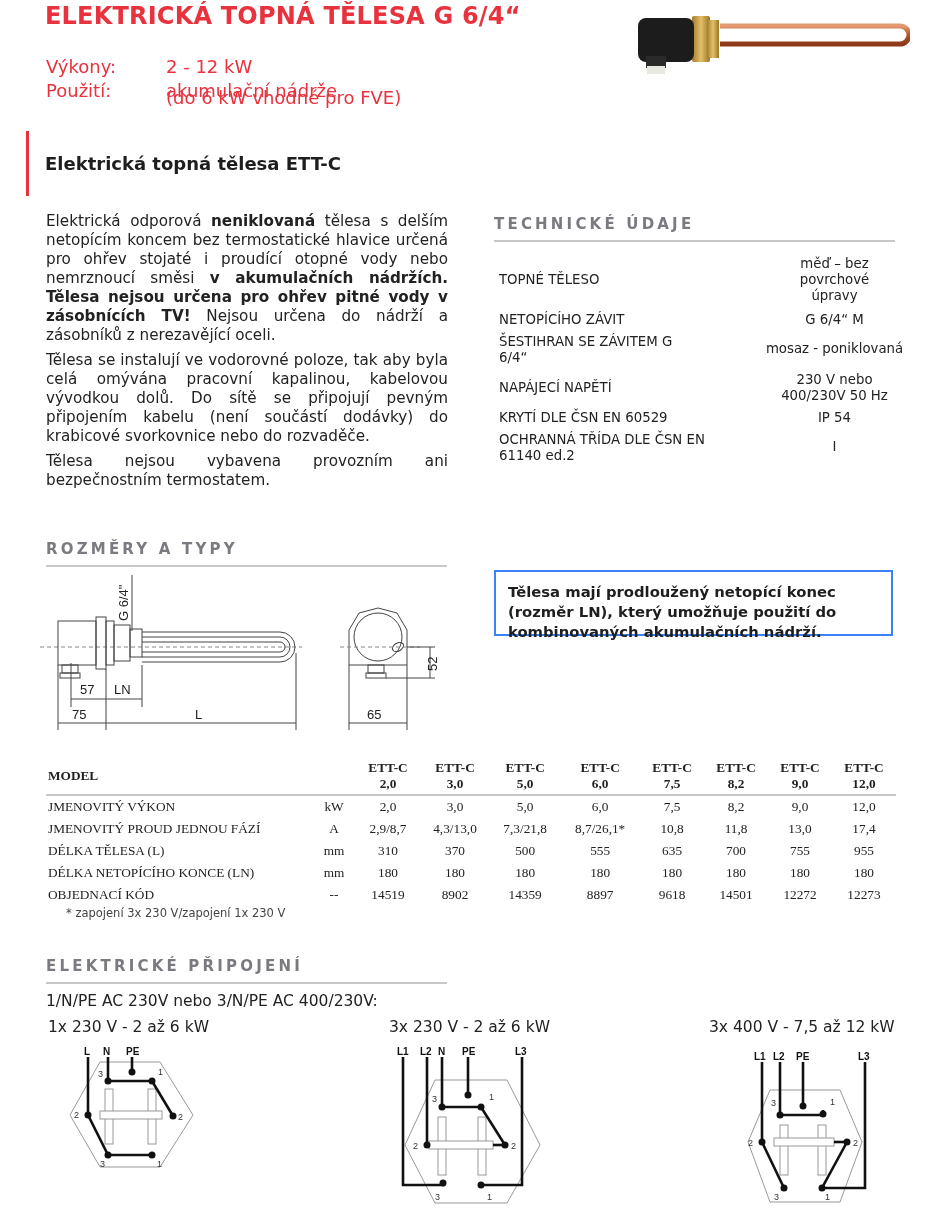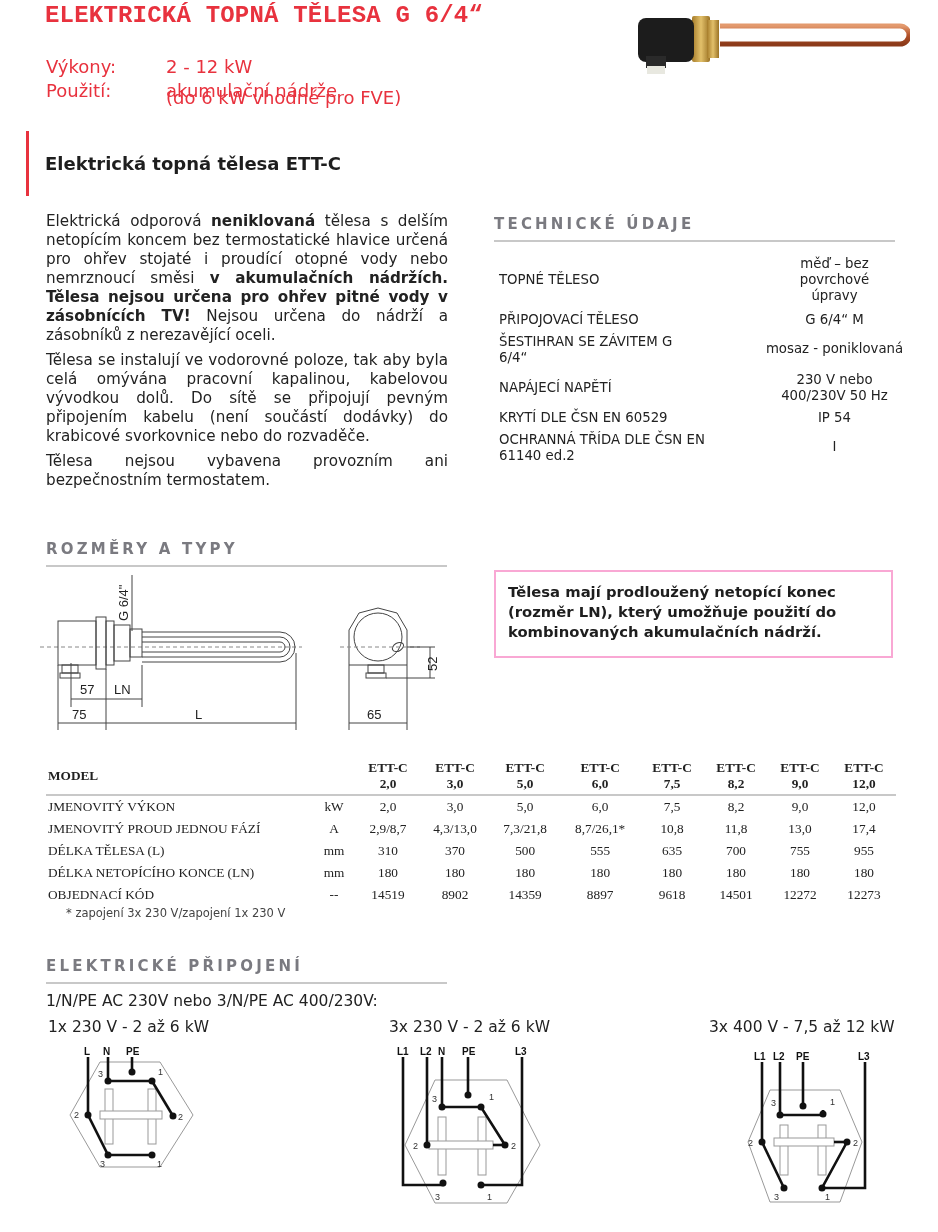--- a/index.html
+++ b/index.html
@@ -6,21 +6,21 @@
   body {
     width: 938px; height: 1232px; position: relative; overflow: hidden;
     font-family: "DejaVu Sans", "Liberation Sans", sans-serif;
     color: #1e1e1e;
   }
   .abs { position: absolute; }
 
   
   .main-title {
     left: 45px; top: 2px; font-size: 24px; font-weight: bold; color: #e8323e;
-    letter-spacing: 0.2px; white-space: nowrap; font-family: Liberation Mono, monospace;
+    letter-spacing: 0.2px; white-space: nowrap;
   }
   .spec-label, .spec-value {
     font-size: 18px; color: #e8323e; white-space: nowrap; line-height: 22px; margin-top: 19px;
   }
   .spec-label { left: 46px; }
   .spec-value { left: 166px; }
 
   
   .red-bar { left: 26px; top: 131px; width: 3px; height: 65px; background: #e8323e; }
   .section-title {
@@ -42,21 +42,21 @@
   .rule { height: 2px; background: #c8c8c8; }
 
   
   .tech-table { left: 495px; top: 254px; width: 415px; border-collapse: collapse; font-size: 13.3px; color: #222; }
   .tech-table td { padding: 2px 4px; vertical-align: middle; line-height: 16px; }
   .tech-table td.k { width: 200px; }
   .tech-table td.v { text-align: center; }
 
   
   .note-box {
-    left: 494px; top: 570px; width: 399px; height: 88px; border: 2px solid #f9a8d4; box-sizing: border-box;
+    left: 494px; top: 570px; width: 399px; height: 66px; border: 2px solid #3b82f6; box-sizing: border-box;
     padding: 10px 10px 0 12px; font-size: 14.8px; line-height: 20px; font-weight: bold; color: #1e1e1e;
   }
 
   
   .model-table { left: 46px; top: 758px; width: 850px; border-collapse: collapse; font-size: 13.3px; color: #222; font-family: Liberation Serif, serif; }
   .model-table th { font-weight: bold; text-align: center; line-height: 16px; padding: 2px 2px 2px 2px; font-size: 13.3px; }
   .model-table th.model-h { text-align: left; vertical-align: middle; }
   .model-table thead tr { border-bottom: 2px solid #c8c8c8; }
   .model-table td { text-align: center; padding: 0 2px; height: 22px; }
   .model-table td.k { text-align: left; white-space: nowrap; width: 262px; }
@@ -113,21 +113,21 @@
 
 <div class="abs sub-heading" style="left:494px;top:215px;">TECHNICKÉ ÚDAJE</div>
 <div class="abs rule" style="left:494px;top:240px;width:401px;"></div>
 <table class="abs tech-table">
   <tbody>
     <tr>
         <td class="k">TOPNÉ TĚLESO</td>
         <td class="v" style="padding:2px 40px;">měď – bez povrchové úpravy</td>
       </tr>
     <tr>
-        <td class="k" style="padding-top:6px">PŘIPOJOVACÍ TĚLESO</td>
+        <td class="k" style="padding-top:6px">NETOPÍCÍHO ZÁVIT</td>
         <td class="v" style="padding-top:6px">G 6/4“ M</td>
       </tr>
     <tr>
         <td class="k" style="padding-right:60px;padding-top:4px">ŠESTIHRAN SE ZÁVITEM G 6/4“</td>
         <td class="v">mosaz - poniklovaná</td>
       </tr>
     <tr>
         <td class="k" style="padding-top:4px">NAPÁJECÍ NAPĚTÍ</td>
         <td class="v" style="padding-top:4px">230 V nebo 400/230V 50 Hz</td>
       </tr>

